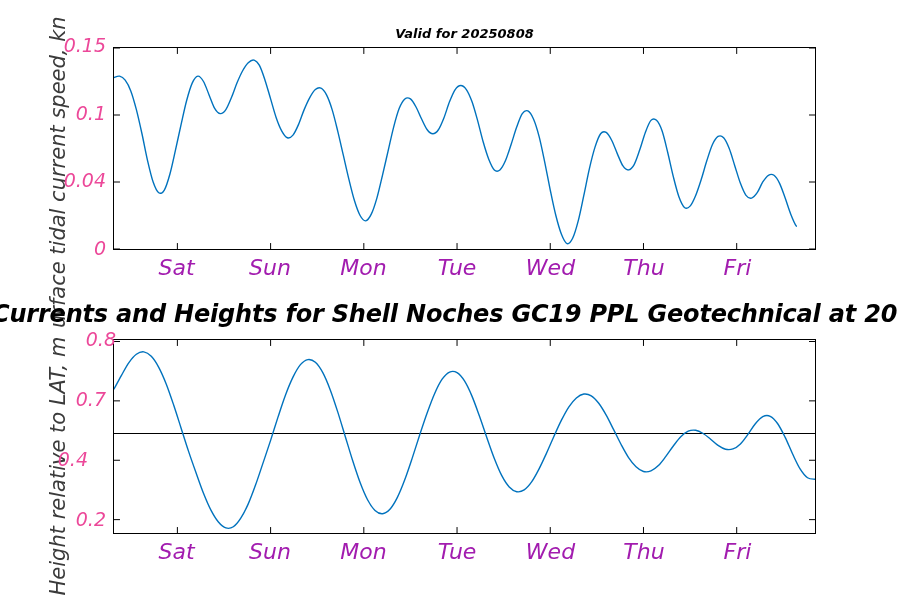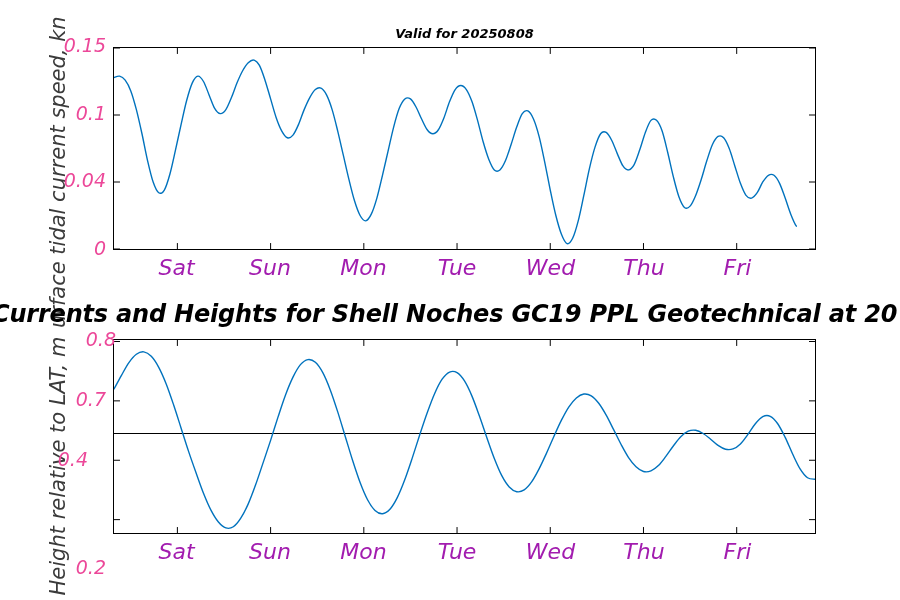--- a/index.html
+++ b/index.html
@@ -154,21 +154,21 @@
       <div class="ytick" style="right: 794px; top: 169.333px;">0.04</div>
       <div class="ytick" style="right: 794px; top: 102px;">0.1</div>
       <div class="ytick" style="right: 794px; top: 34px;">0.15</div>
       <div class="xtick" style="left: 136.569px; width: 80px; top: 255px;">Sat</div>
       <div class="xtick" style="left: 230.053px; width: 80px; top: 255px;">Sun</div>
       <div class="xtick" style="left: 323.537px; width: 80px; top: 255px;">Mon</div>
       <div class="xtick" style="left: 417.021px; width: 80px; top: 255px;">Tue</div>
       <div class="xtick" style="left: 510.505px; width: 80px; top: 255px;">Wed</div>
       <div class="xtick" style="left: 603.989px; width: 80px; top: 255px;">Thu</div>
       <div class="xtick" style="left: 697.473px; width: 80px; top: 255px;">Fri</div>
-      <div class="ytick" style="right: 794px; top: 507.5px; margin-top: 48px;">0.2</div>
+      <div class="ytick" style="right: 794px; top: 507.5px;">0.2</div>
       <div class="ytick" style="right: 812px; top: 447.5px;">0.4</div>
       <div class="ytick" style="right: 794px; top: 387.5px;">0.7</div>
       <div class="ytick" style="right: 784px; top: 327.5px;">0.8</div>
       <div class="xtick" style="left: 136.569px; width: 80px; top: 539px;">Sat</div>
       <div class="xtick" style="left: 230.053px; width: 80px; top: 539px;">Sun</div>
       <div class="xtick" style="left: 323.537px; width: 80px; top: 539px;">Mon</div>
       <div class="xtick" style="left: 417.021px; width: 80px; top: 539px;">Tue</div>
       <div class="xtick" style="left: 510.505px; width: 80px; top: 539px;">Wed</div>
       <div class="xtick" style="left: 603.989px; width: 80px; top: 539px;">Thu</div>
       <div class="xtick" style="left: 697.473px; width: 80px; top: 539px;">Fri</div>

